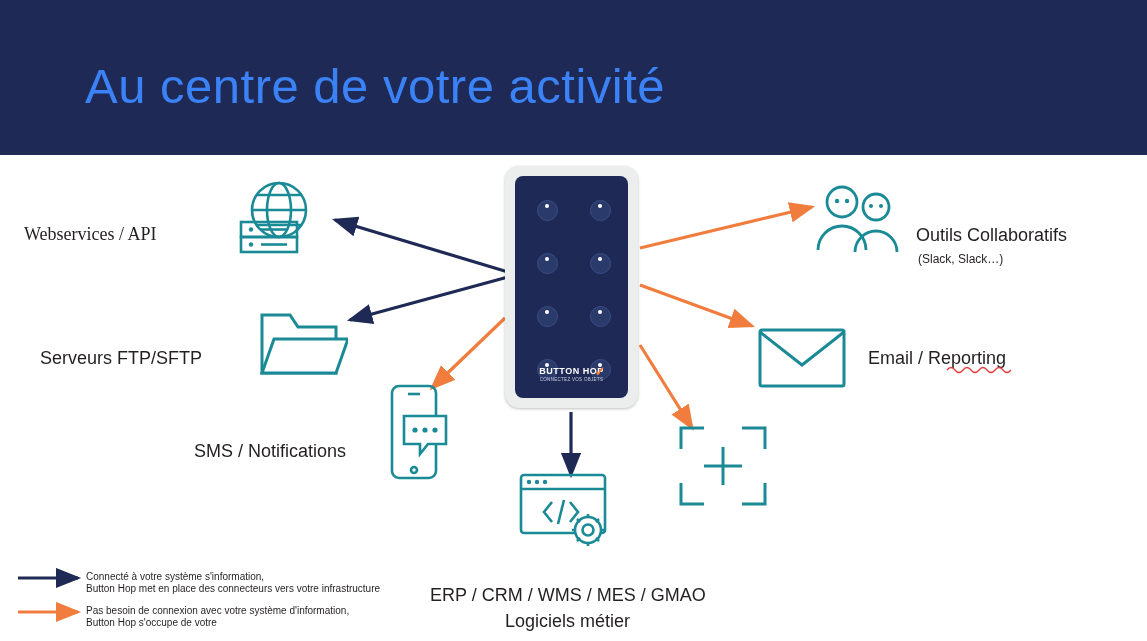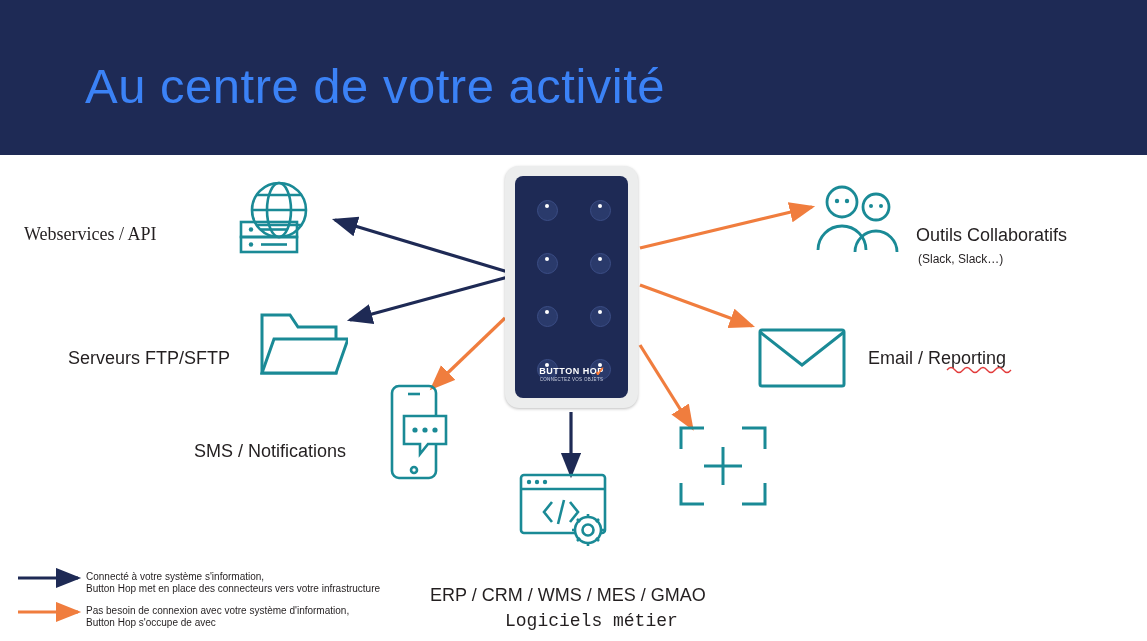--- a/index.html
+++ b/index.html
@@ -213,21 +213,21 @@
     </svg>
   </div>
   <div class="label" style="left:24px; top:224px;font-family:Liberation Serif, serif;">Webservices / API</div>
 
   <div class="icon-wrap" style="left:258px; top:305px;">
     <svg width="90" height="75" viewBox="0 0 90 75" fill="none" stroke="#1a8a96" stroke-width="3">
       <path d="M4 68 L4 10 L32 10 L40 22 L78 22 L78 68 Z"></path>
       <path d="M4 68 L16 34 L90 34 L78 68 Z" fill="#ffffff"></path>
     </svg>
   </div>
-  <div class="label" style="left:68px; top:348px;">Serveurs FTP/SFTP</div>
+  <div class="label" style="left:40px; top:348px;">Serveurs FTP/SFTP</div>
 
   <div class="icon-wrap" style="left:388px; top:382px;">
     <svg width="62" height="100" viewBox="0 0 62 100" fill="none" stroke="#1a8a96" stroke-width="2.6">
       <rect x="4" y="4" width="44" height="92" rx="7"></rect>
       <line x1="20" y1="12" x2="32" y2="12"></line>
       <circle cx="26" cy="88" r="3"></circle>
       <path d="M16 34 L58 34 L58 62 L40 62 L32 72 L32 62 L16 62 Z" fill="#ffffff"></path>
       <circle cx="27" cy="48" r="2.6" fill="#1a8a96" stroke="none"></circle>
       <circle cx="37" cy="48" r="2.6" fill="#1a8a96" stroke="none"></circle>
       <circle cx="47" cy="48" r="2.6" fill="#1a8a96" stroke="none"></circle>
@@ -244,21 +244,21 @@
       <circle cx="27" cy="10" r="2.2" fill="#1a8a96" stroke="none"></circle>
       <path d="M34 30 L26 40 L34 50"></path>
       <path d="M52 30 L60 40 L52 50"></path>
       <line x1="46" y1="28" x2="40" y2="52"></line>
       <circle cx="70" cy="58" r="13" fill="#ffffff"></circle>
       <circle cx="70" cy="58" r="5.5"></circle>
       <path d="M70 42 L70 46 M70 70 L70 74 M54 58 L58 58 M82 58 L86 58 M59 47 L62 50 M78 66 L81 69 M81 47 L78 50 M62 66 L59 69"></path>
     </svg>
   </div>
   <div class="label center" style="left:430px; top:585px;">ERP / CRM / WMS / MES / GMAO</div>
-  <div class="label center" style="left:505px; top:611px;font-family:Liberation Mono, monospace;">Logiciels métier</div>
+  <div class="label center" style="left:505px; top:611px;">Logiciels métier</div>
 
   <div class="icon-wrap" style="left:678px; top:425px;">
     <svg width="90" height="82" viewBox="0 0 90 82" fill="none" stroke="#1a8a96" stroke-width="3">
       <path d="M3 24 L3 3 L26 3"></path>
       <path d="M64 3 L87 3 L87 24"></path>
       <path d="M3 58 L3 79 L26 79"></path>
       <path d="M64 79 L87 79 L87 58"></path>
       <line x1="45" y1="22" x2="45" y2="60"></line>
       <line x1="26" y1="41" x2="64" y2="41"></line>
     </svg>
@@ -289,16 +289,16 @@
   </div>
   <div class="label" style="left:916px; top:225px;">Outils Collaboratifs</div>
   <div class="sublabel" style="left:918px; top:252px;">(Slack, Slack…)</div>
 
   <div class="legend-text" style="left:86px; top:571px;">
     <div>Connecté à votre système s'information,</div>
     <div>Button Hop met en place des connecteurs vers votre infrastructure</div>
   </div>
   <div class="legend-text" style="left:86px; top:605px;">
     <div>Pas besoin de connexion avec votre système d'information,</div>
-    <div>Button Hop s'occupe de avec</div>
+    <div>Button Hop s'occupe de votre</div>
   </div>
 
 </div>
 
 </body></html>

